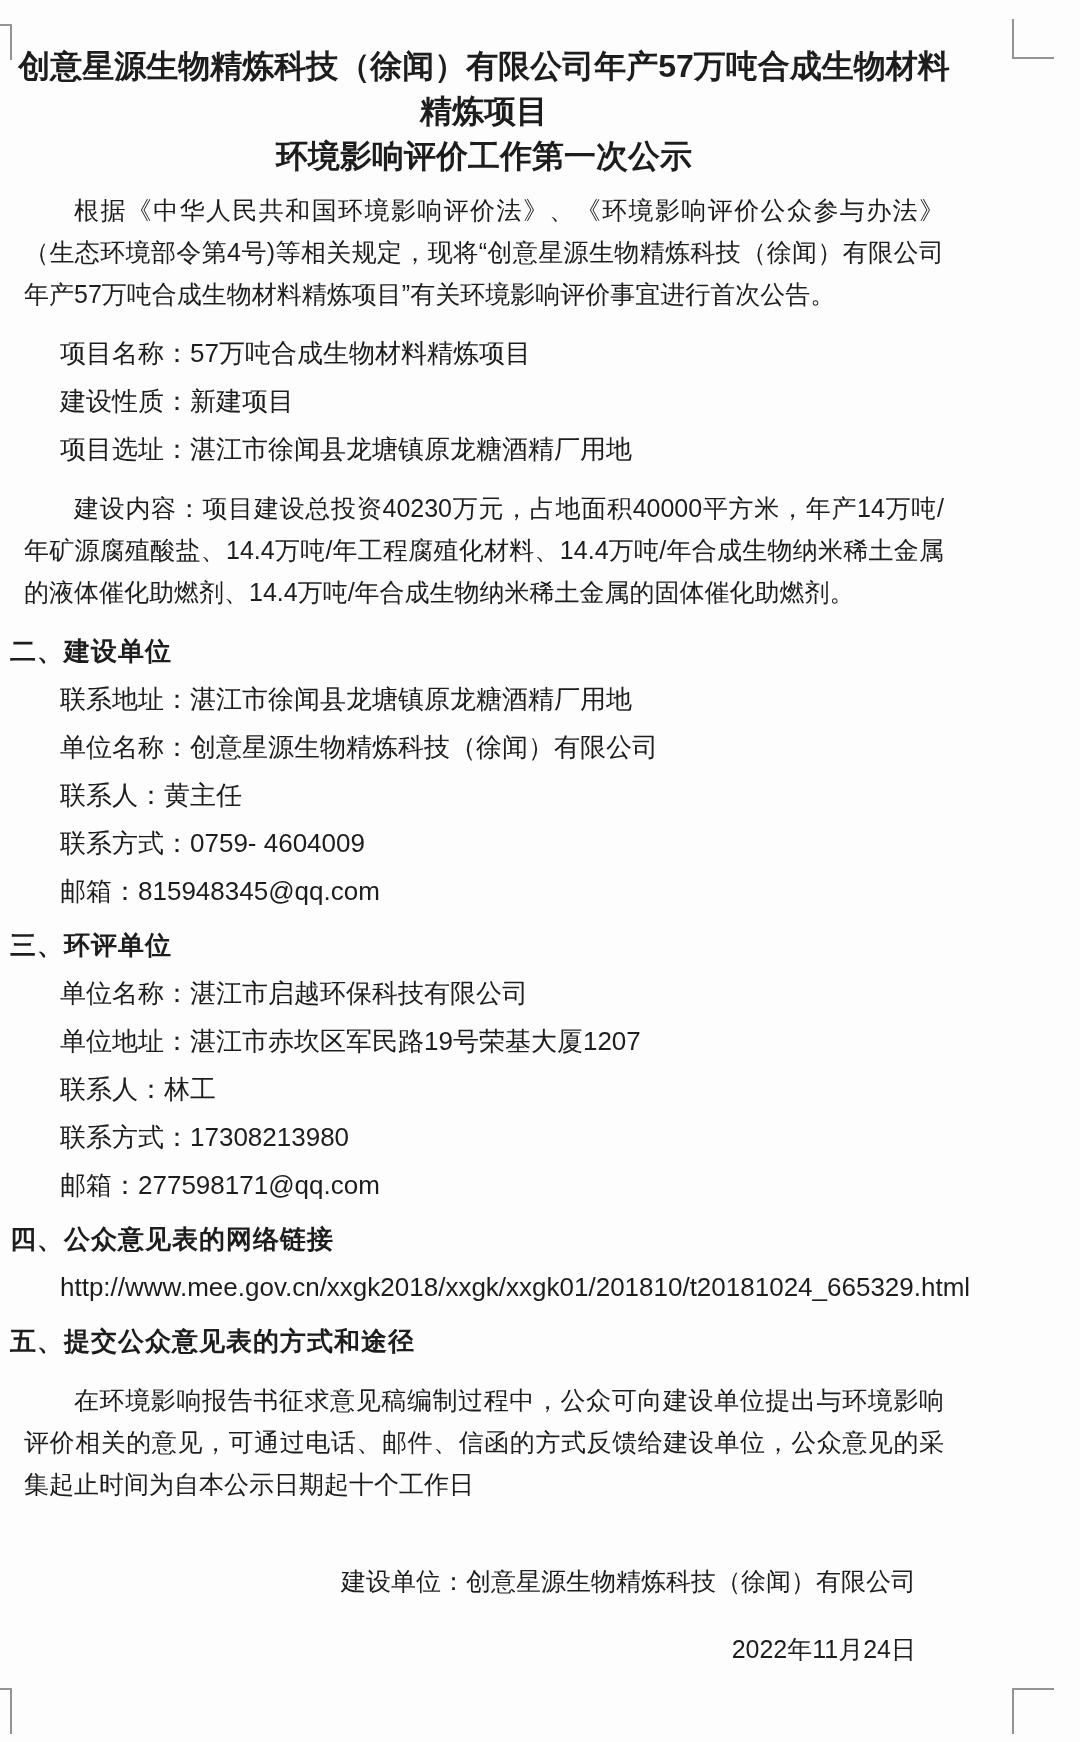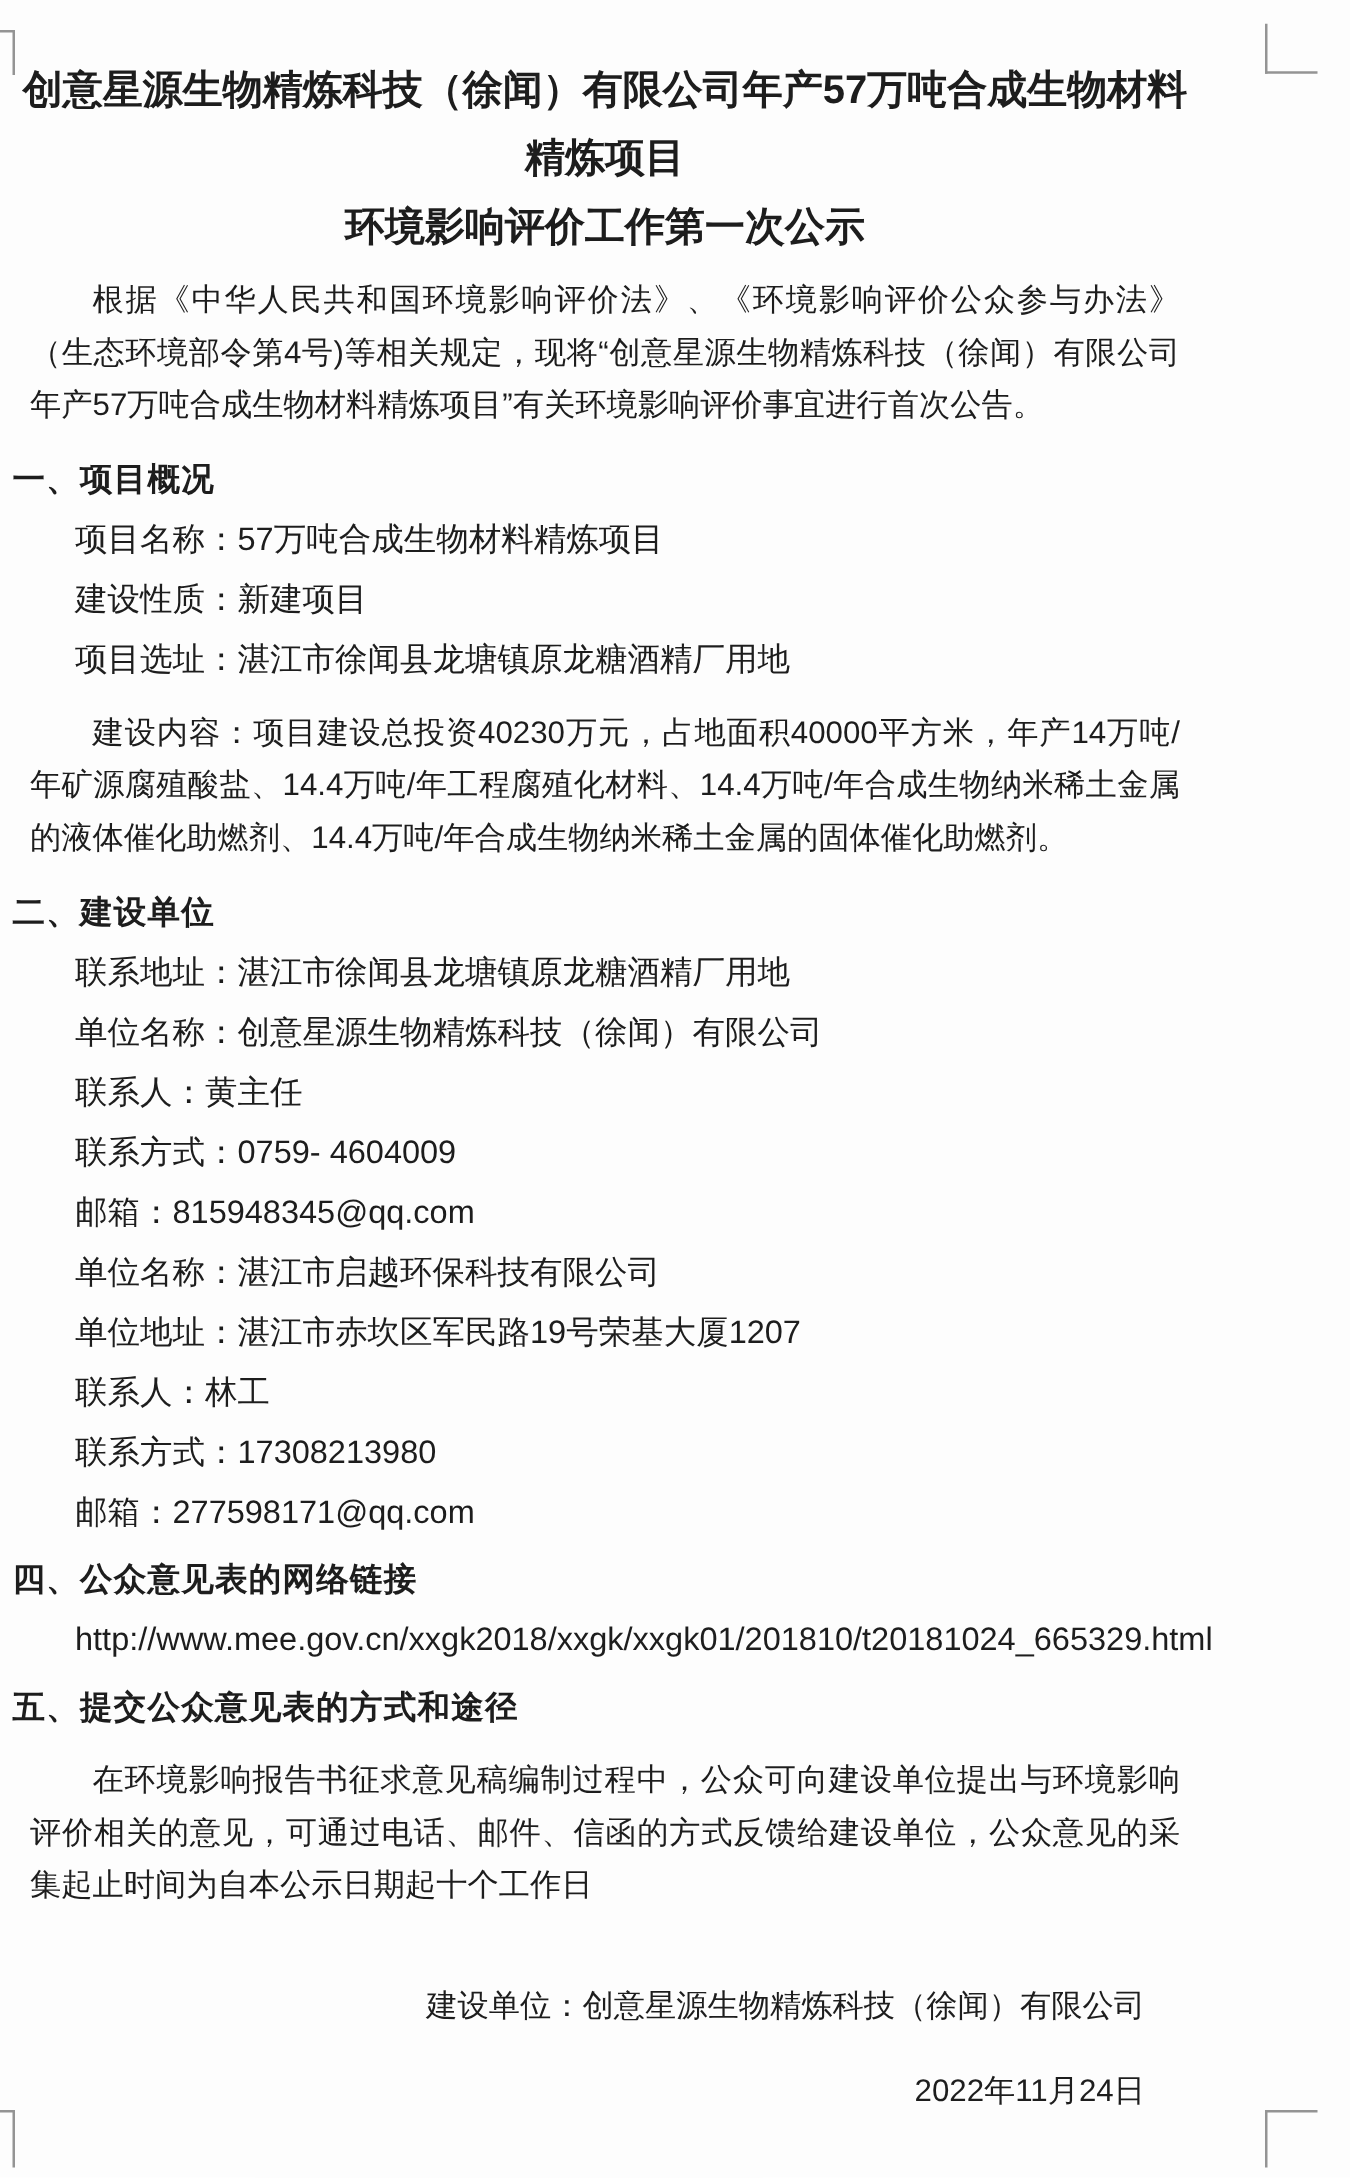--- a/index.html
+++ b/index.html
@@ -36,21 +36,21 @@
   .content {
     position: absolute;
     left: 10px; top: 44px;
     width: 948px;
     z-index: 2;
   }
   .title {
     text-align: center;
     font-weight: 700;
     font-size: 32px;
-    line-height: 55px;
+    line-height: 45px;
   }
   .para {
     font-size: 25px;
     line-height: 42px;
     text-align: justify;
     text-indent: 50px;
     margin: 14px;
   }
   .intro { margin-top: 10px; }
   .sec-heading {
@@ -82,37 +82,37 @@
 
 
   <div class="content">
 
     <div class="title">创意星源生物精炼科技（徐闻）有限公司年产57万吨合成生物材料精炼项目</div>
     <div class="title">环境影响评价工作第一次公示</div>
 
     <p class="para intro">根据《中华人民共和国环境影响评价法》、《环境影响评价公众参与办法》（生态环境部令第4号)等相关规定，现将“创意星源生物精炼科技（徐闻）有限公司年产57万吨合成生物材料精炼项目”有关环境影响评价事宜进行首次公告。</p>
 
     <div>
-      <div class="sec-heading">一、项目概况</div>
       <div class="line">项目名称：57万吨合成生物材料精炼项目</div>
       <div class="line">建设性质：新建项目</div>
       <div class="line">项目选址：湛江市徐闻县龙塘镇原龙糖酒精厂用地</div>
       <p class="para">建设内容：项目建设总投资40230万元，占地面积40000平方米，年产14万吨/年矿源腐殖酸盐、14.4万吨/年工程腐殖化材料、14.4万吨/年合成生物纳米稀土金属的液体催化助燃剂、14.4万吨/年合成生物纳米稀土金属的固体催化助燃剂。</p>
     </div>
 
     <div>
       <div class="sec-heading">二、建设单位</div>
       <div class="line">联系地址：湛江市徐闻县龙塘镇原龙糖酒精厂用地</div>
       <div class="line">单位名称：创意星源生物精炼科技（徐闻）有限公司</div>
       <div class="line">联系人：黄主任</div>
       <div class="line">联系方式：0759- 4604009</div>
       <div class="line">邮箱：815948345@qq.com</div>
     </div>
 
     <div>
+      <div class="sec-heading">三、环评单位</div>
       <div class="line">单位名称：湛江市启越环保科技有限公司</div>
       <div class="line">单位地址：湛江市赤坎区军民路19号荣基大厦1207</div>
       <div class="line">联系人：林工</div>
       <div class="line">联系方式：17308213980</div>
       <div class="line">邮箱：277598171@qq.com</div>
     </div>
 
     <div>
       <div class="sec-heading">四、公众意见表的网络链接</div>
       <div class="line">http://www.mee.gov.cn/xxgk2018/xxgk/xxgk01/201810/t20181024_665329.html</div>

